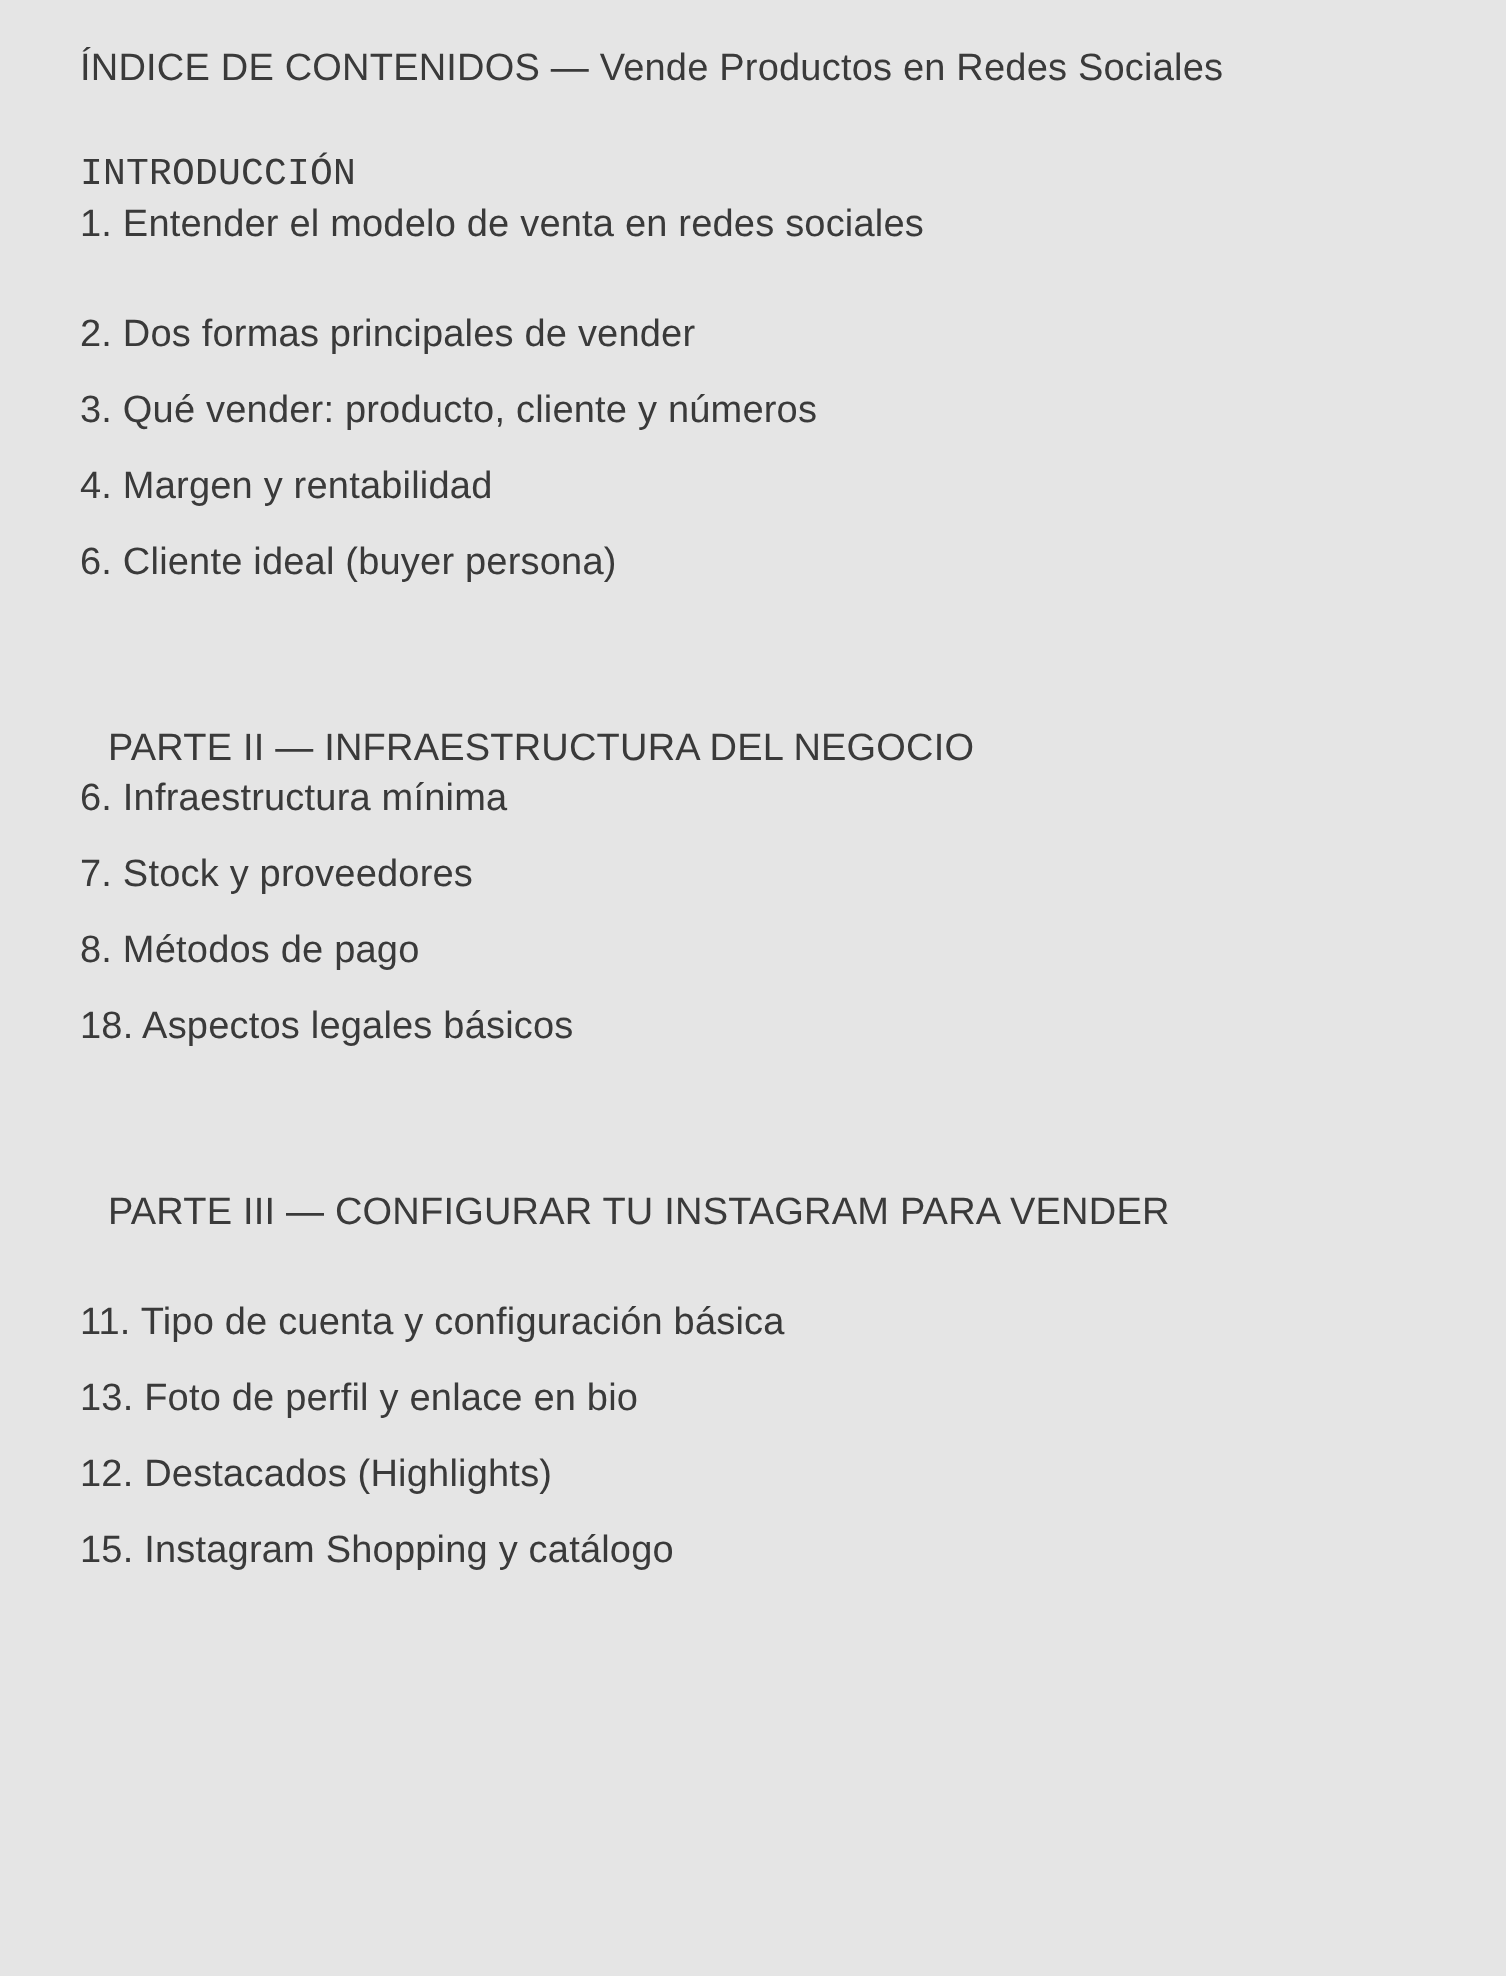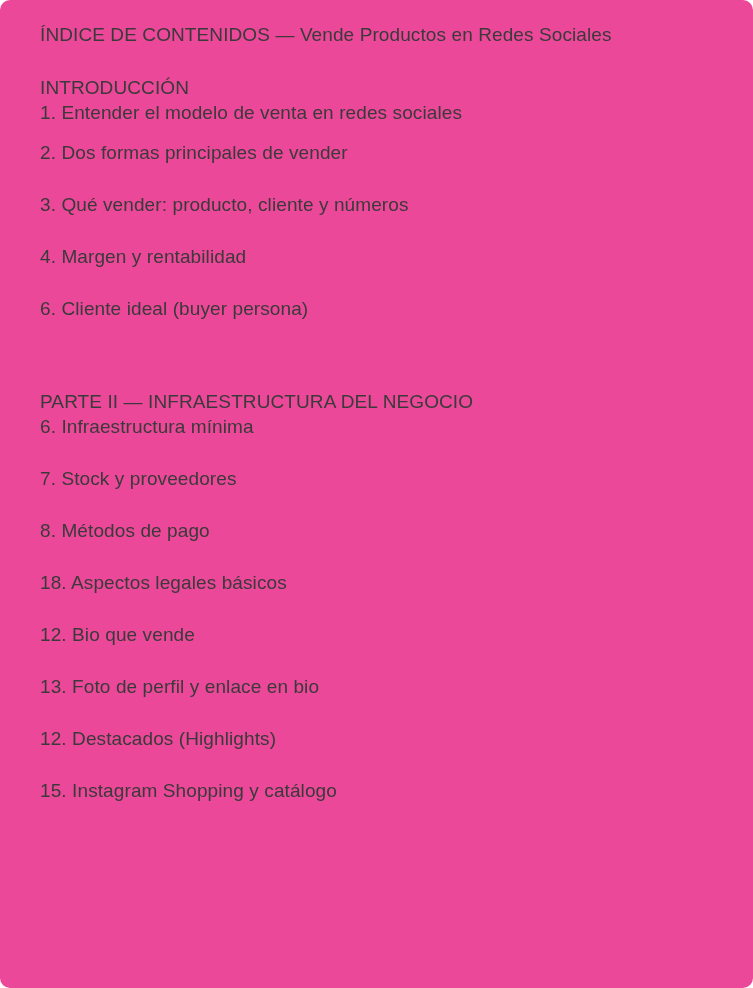--- a/index.html
+++ b/index.html
@@ -4,42 +4,41 @@
 <style>
   html, body {
     margin: 0;
     padding: 0;
     background: #ffffff;
   }
   .page {
     position: relative;
     width: 753px;
     height: 988px;
-    background: #ec4899;
+    background: #e5e5e5;
     overflow: hidden;
     box-sizing: border-box;
     padding: 22px 40px 0 40px;
     font-family: "Liberation Sans", "DejaVu Sans", sans-serif;
     font-weight: 300;
     color: #3a3a3a;
-    border-radius: 10px;
   }
   .line {
     margin: 0;
     font-size: 19px;
     line-height: 25px;
     letter-spacing: 0.1px;
     white-space: nowrap;
   }
-  .mt-13 { margin-top: 27px; }
-  .mt-28 { margin-top: 28px; }
+  .mt-13 { margin-top: 13px; }
+  .mt-28 { margin-top: 28px; font-family: Liberation Mono, monospace; }
   .mt-29 { }
   .mt-30 { margin-top: 30px; }
-  .mt-31 { margin-top: 15px; }
-  .mt-68 { margin-top: 68px; }
+  .mt-31 { margin-top: 30px; }
+  .mt-68 { margin-top: 68px; margin-left: 14px; }
 </style>
 </head>
 <body>
 
 <div class="page">
 
   <p class="line">ÍNDICE DE CONTENIDOS — Vende Productos en Redes Sociales</p>
 
   <p class="line mt-28">INTRODUCCIÓN</p>
   <p class="line mt-29">1. Entender el modelo de venta en redes sociales</p>
@@ -48,18 +47,19 @@
   <p class="line mt-13">3. Qué vender: producto, cliente y números</p>
   <p class="line mt-13">4. Margen y rentabilidad</p>
   <p class="line mt-13">6. Cliente ideal (buyer persona)</p>
 
   <p class="line mt-68">PARTE II — INFRAESTRUCTURA DEL NEGOCIO</p>
   <p class="line mt-29">6. Infraestructura mínima</p>
   <p class="line mt-13">7. Stock y proveedores</p>
   <p class="line mt-13">8. Métodos de pago</p>
   <p class="line mt-13">18. Aspectos legales básicos</p>
 
-  <p class="line mt-13">12. Bio que vende</p>
+  <p class="line mt-68">PARTE III — CONFIGURAR TU INSTAGRAM PARA VENDER</p>
+  <p class="line mt-30">11. Tipo de cuenta y configuración básica</p>
   <p class="line mt-13">13. Foto de perfil y enlace en bio</p>
   <p class="line mt-13">12. Destacados (Highlights)</p>
   <p class="line mt-13">15. Instagram Shopping y catálogo</p>
 
 </div>
 
 </body></html>

